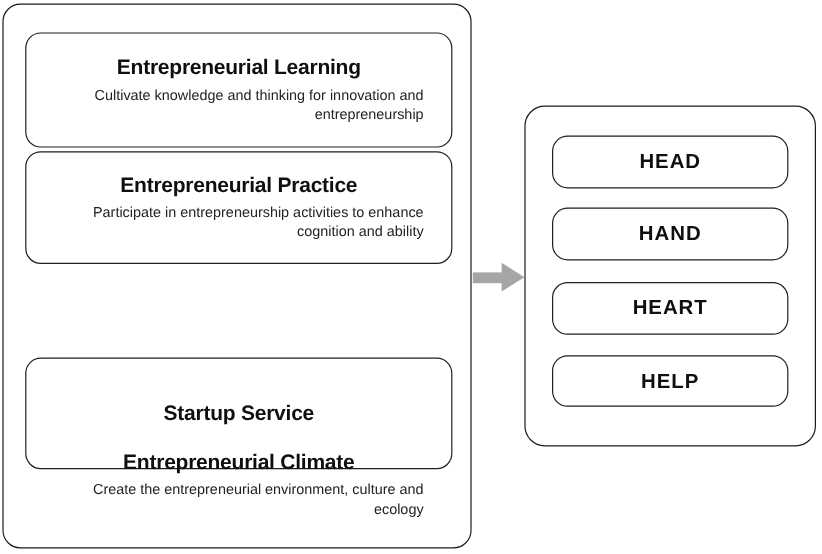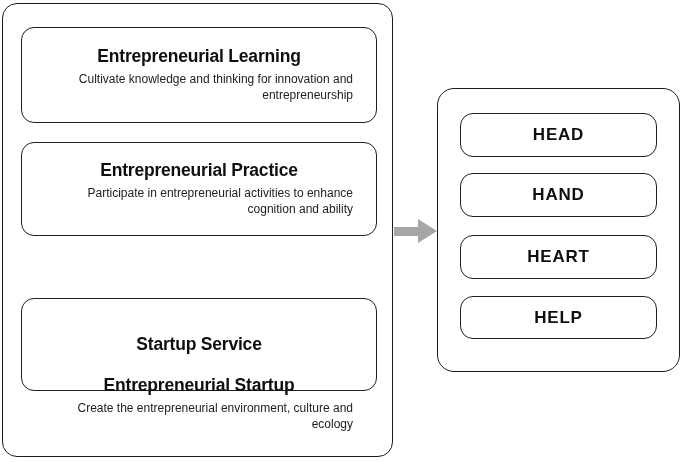--- a/index.html
+++ b/index.html
@@ -50,21 +50,21 @@
     color: #0f0f0f;
   }
   .sec-desc {
     margin-top: 5px;
     font-size: 12px;
     line-height: 1.32;
     color: #222222;
     max-width: 308px;
   }
   .s1 { top: 23px;  height: 96px; }
-  .s2 { top: 138px; height: 94px; }
+  .s2 { top: 122px; height: 94px; }
   .s3 { top: 254px; height: 93px; margin-top: 40px; }
   .s4 { top: 360px; height: 80px; }
 
   
   .arrow { position: absolute; left: 394px; top: 219px; width: 44px; height: 24px; }
   .arrow-shaft {
     position: absolute;
     left: 0; top: 8px;
     width: 26px; height: 8.5px;
     background: #a6a6a6;
@@ -113,27 +113,27 @@
 
 <div class="canvas">
 
   <div class="left-panel">
     <div class="section card s1">
       <div class="sec-title">Entrepreneurial Learning</div>
       <div class="sec-desc">Cultivate knowledge and thinking for innovation and entrepreneurship</div>
     </div>
     <div class="section card s2">
       <div class="sec-title">Entrepreneurial Practice</div>
-      <div class="sec-desc">Participate in entrepreneurial activities to enhance cognition and ability</div>
+      <div class="sec-desc">Participate in entrepreneurship activities to enhance cognition and ability</div>
     </div>
     <div class="section card s3">
       <div class="sec-title">Startup Service</div>
     </div>
     <div class="section plain s4">
-      <div class="sec-title">Entrepreneurial Startup</div>
+      <div class="sec-title">Entrepreneurial Climate</div>
       <div class="sec-desc">Create the entrepreneurial environment, culture and ecology</div>
     </div>
   </div>
 
   <div class="arrow">
     <div class="arrow-shaft"></div>
     <div class="arrow-head"></div>
   </div>
 
   <div class="right-panel">

